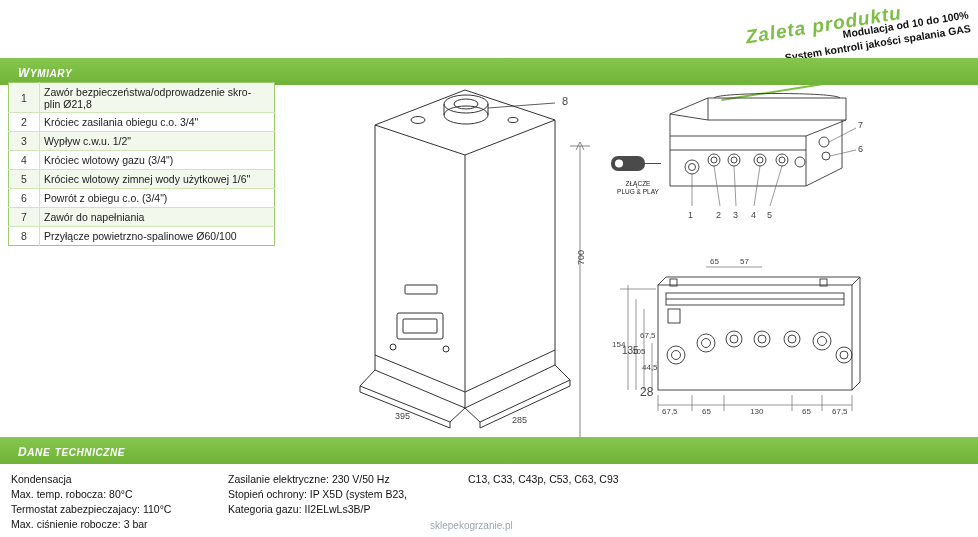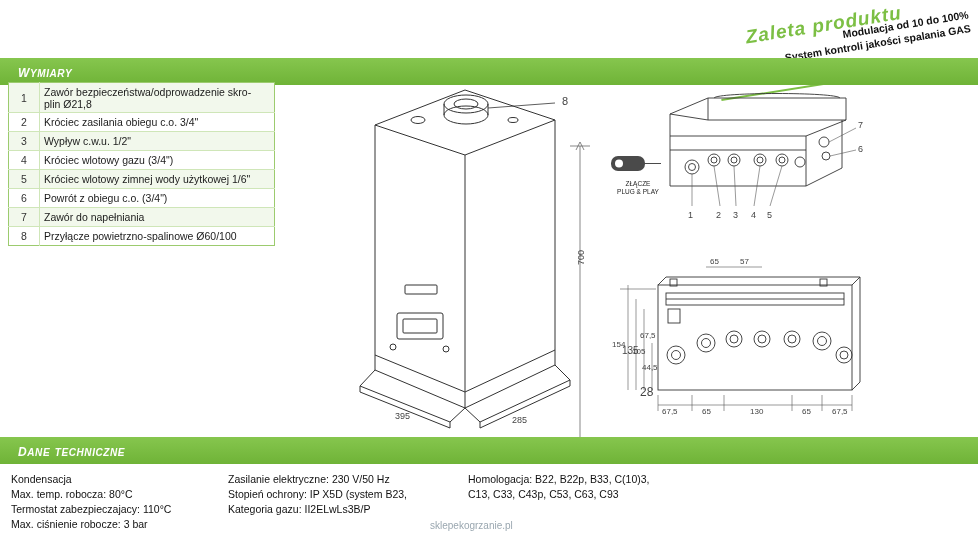--- a/index.html
+++ b/index.html
@@ -379,17 +379,16 @@
   <div>Max. ciśnienie robocze: 3 bar</div>
 </div>
 
 <div class="tech" id="tech-col-2">
   <div>Zasilanie elektryczne: 230 V/50 Hz</div>
   <div>Stopień ochrony: IP X5D (system B23,</div>
   <div>Kategoria gazu: II2ELwLs3B/P</div>
 </div>
 
 <div class="tech" id="tech-col-3">
-  <div>Homologacja: B22, B22p, B33, C(10)3,</div>
   <div>C13, C33, C43p, C53, C63, C93</div>
 </div>
 
 <div class="watermark">sklepekogrzanie.pl</div>
 
 </body></html>

